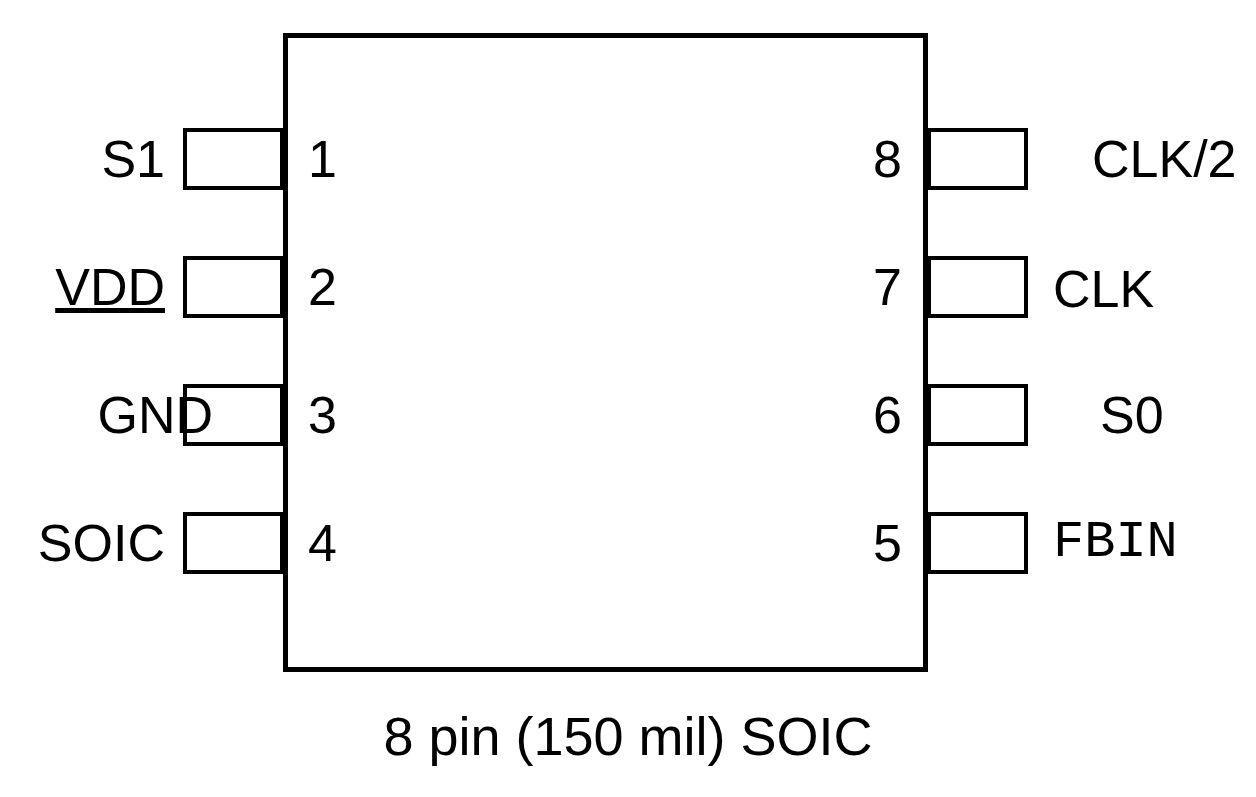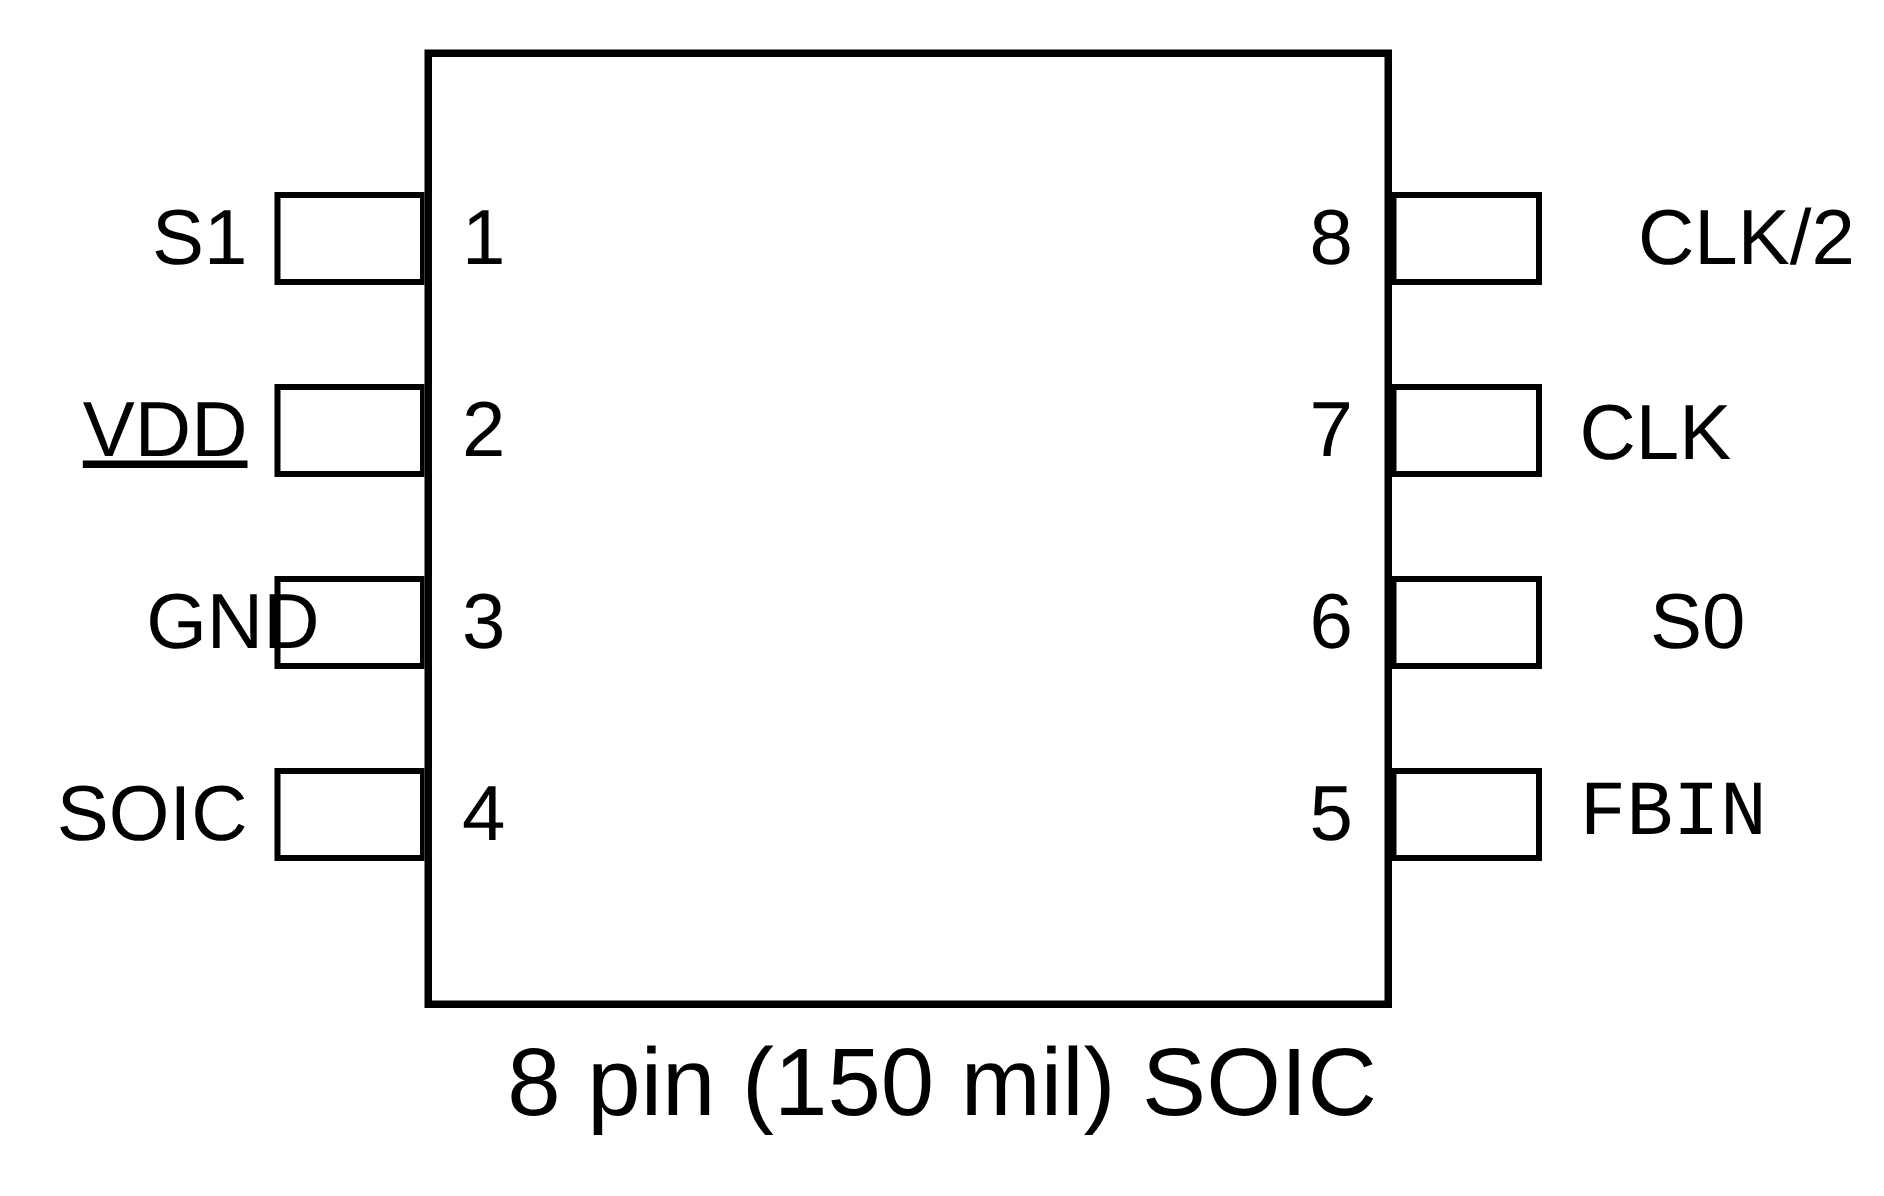--- a/index.html
+++ b/index.html
@@ -85,24 +85,24 @@
   .pin-number.right {
     left: 812px;
     width: 90px;
     text-align: right;
   }
 
   
   .caption {
     position: absolute;
     left: 0;
-    top: 689px;
+    top: 704px;
     width: 1256px;
     text-align: center;
-    font-size: 64px;
+    font-size: 54px;
     line-height: 64px;
     white-space: nowrap;
     z-index: 3;
   }
 </style>
 </head>
 <body>
 
 <div id="diagram">
 

